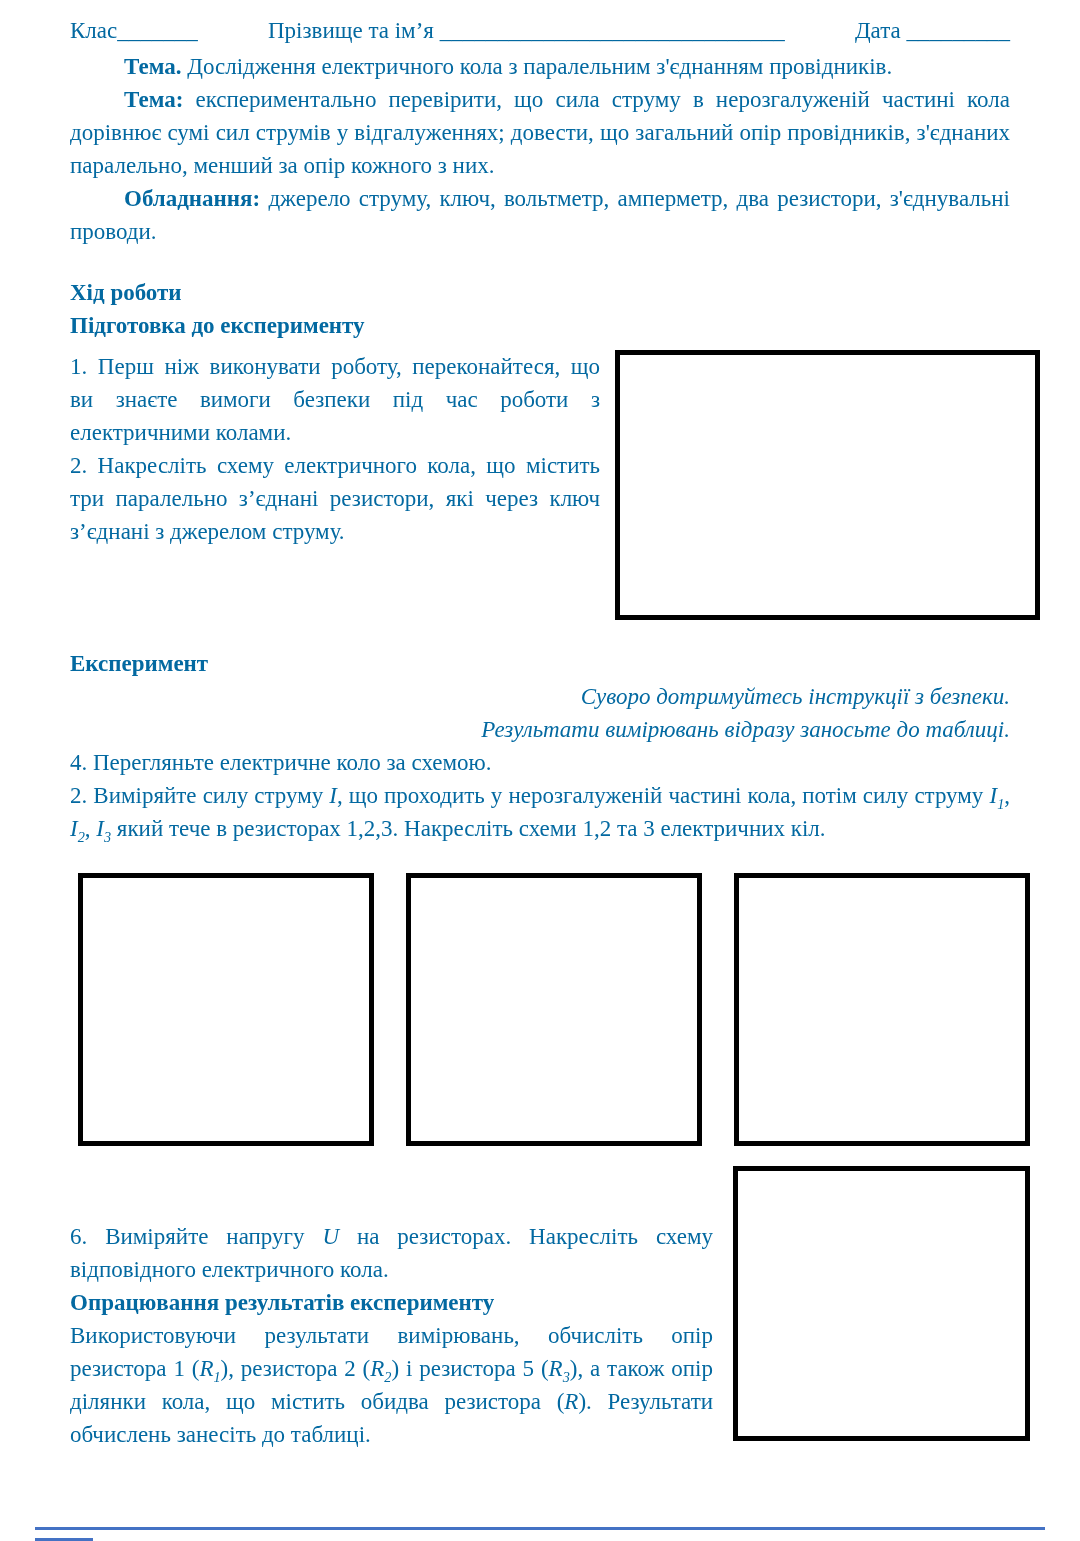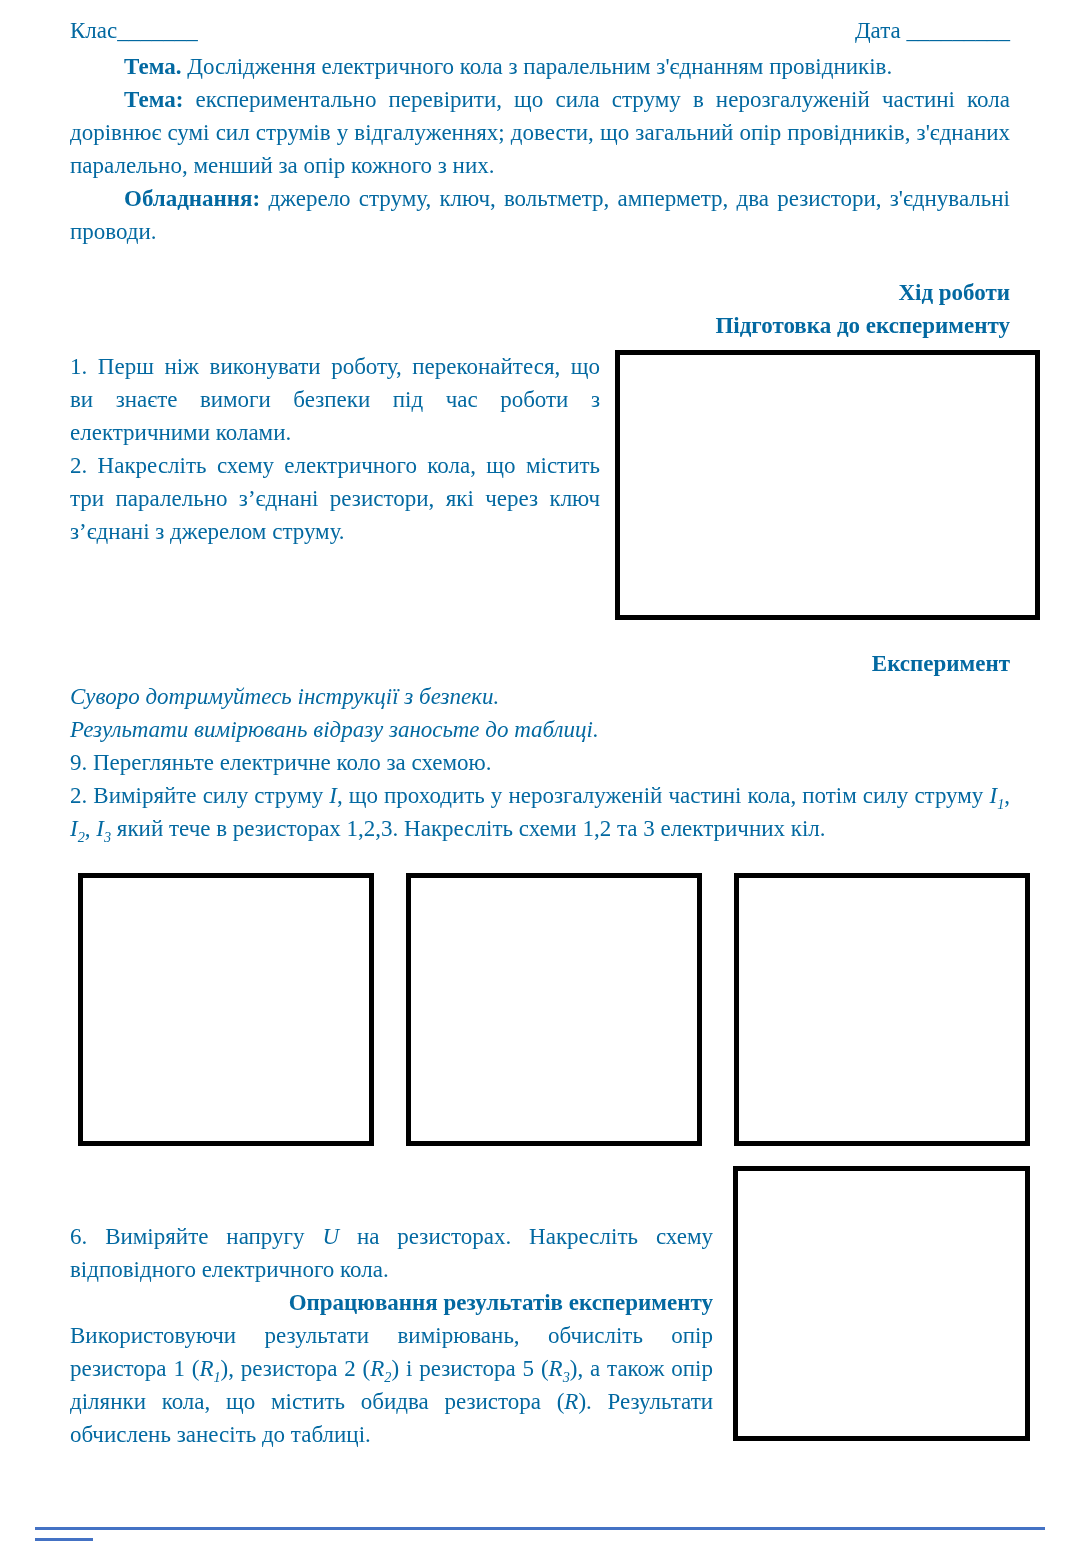--- a/index.html
+++ b/index.html
@@ -19,24 +19,24 @@
   }
   .tw { margin-right: 30px; }            
   .header-row {
     display: flex;
     justify-content: space-between;
     white-space: nowrap;
     margin-bottom: 3px;
   }
   .para { text-align: justify; }
   .indent { text-indent: 54px; }
-  .center { text-align: left; }
+  .center { text-align: right; }
   .bold { font-weight: bold; }
   .italic { font-style: italic; }
-  h3 { font-size: 23px; font-weight: bold; text-align: right; }
+  h3 { font-size: 23px; font-weight: bold; text-align: left; }
   .work-heading { margin-top: 28px; }
   .exp-heading { margin-top: 27px; }
 
   .prep-row { display: flex; margin-top: 8px; }
   .prep-text { width: 530px; }
   .box {
     border: 5px solid #000;
     background: #fff;
     flex-shrink: 0;
   }
@@ -60,20 +60,21 @@
   .tline  { position: absolute; left: 35px; top: 1527px; width: 1010px; height: 3px; }
   .tline2 { position: absolute; left: 35px; top: 1538px; width: 58px;  height: 3px; }
 </style>
 </head>
 <body>
 
 <div class="page">
 
   <div class="header-row tw">
     <span>Клас_______</span>
+    <span>Прізвище та ім’я ______________________________</span>
     <span>Дата _________</span>
   </div>
 
   <p class="para indent tw"><b class="bold">Тема.</b><span> Дослідження електричного кола з паралельним з'єднанням провідників.</span></p>
 
   <p class="para indent tw"><b class="bold">Тема:</b><span> експериментально перевірити, що сила струму в нерозгалуженій частині кола дорівнює сумі сил струмів у відгалуженнях; довести, що загальний опір провідників, з'єднаних паралельно, менший за опір кожного з них.</span></p>
 
   <p class="para indent tw"><b class="bold">Обладнання:</b><span> джерело струму, ключ, вольтметр, амперметр, два резистори, з'єднувальні проводи.</span></p>
 
   <h3 class="work-heading tw">Хід роботи</h3>
@@ -84,21 +85,21 @@
       <p class="para">1. Перш ніж виконувати роботу, переконайтеся, що ви знаєте вимоги безпеки під час роботи з електричними колами.</p>
       <p class="para">2. Накресліть схему електричного кола, що містить три паралельно з’єднані резистори, які через ключ з’єднані з джерелом струму.</p>
     </div>
     <div class="box prep-box"></div>
   </div>
 
   <h3 class="exp-heading tw">Експеримент</h3>
   <p class="center italic tw">Суворо дотримуйтесь інструкції з безпеки.</p>
   <p class="center italic tw">Результати вимірювань відразу заносьте до таблиці.</p>
 
-  <p class="tw">9. Перегляньте електричне коло за схемою.</p>
+  <p class="tw">4. Перегляньте електричне коло за схемою.</p>
 
   <p class="para tw"><span>2. Виміряйте силу струму </span><i>I</i><span>, що проходить у нерозгалуженій частині кола, потім силу струму </span><i>I</i><sub><i>1</i></sub><span>, </span><i>I</i><sub><i>2</i></sub><span>, </span><i>I</i><sub><i>3</i></sub><span> який тече в резисторах 1,2,3. Накресліть схеми 1,2 та 3 електричних кіл.</span></p>
 
   <div class="boxes-row">
     <div class="box box-sm"></div>
     <div class="box box-sm"></div>
     <div class="box box-sm"></div>
   </div>
 
   <div class="bottom-row">

